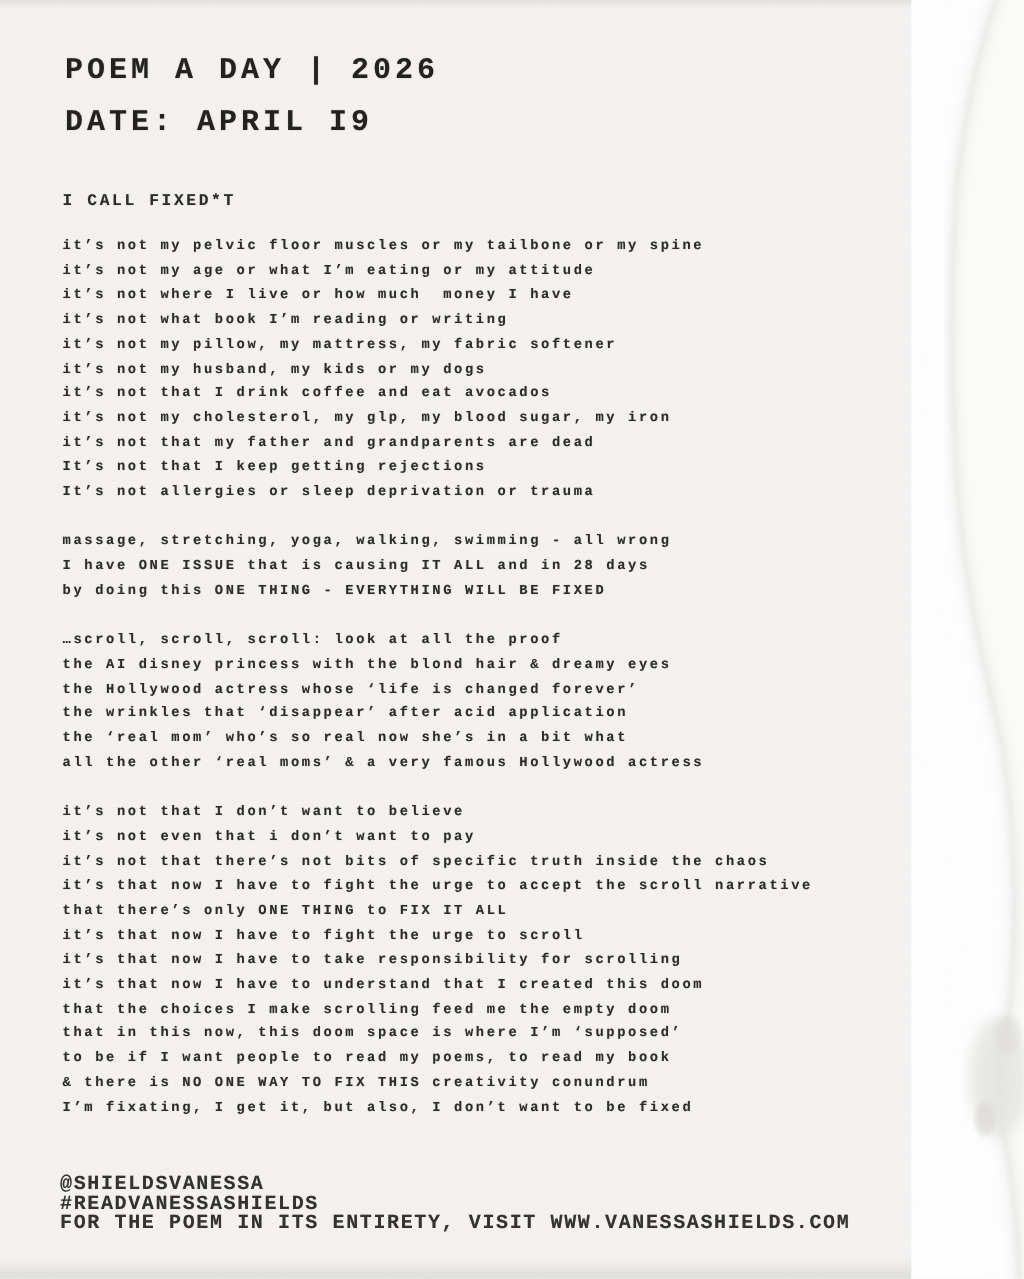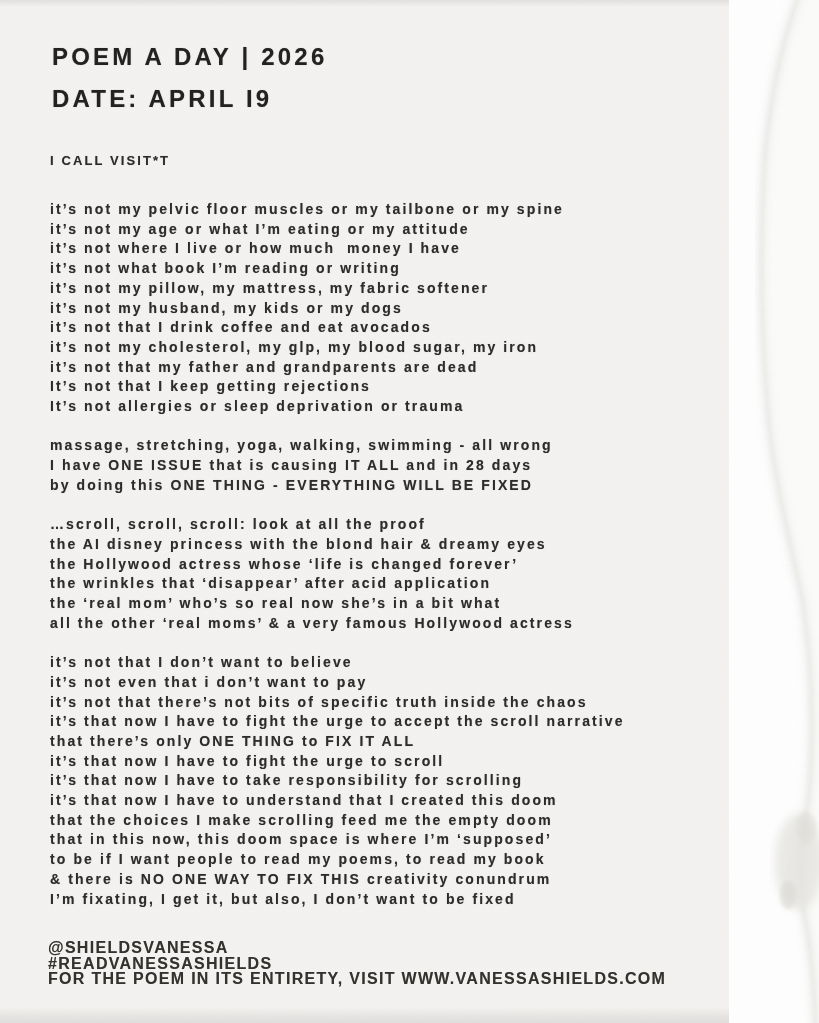--- a/index.html
+++ b/index.html
@@ -8,21 +8,21 @@
     width: 819px;
     height: 1023px;
     overflow: hidden;
   }
   .page {
     position: absolute;
     inset: 0;
     width: 729px;
     height: 1023px;
     background: var(--paper, #f4f3f1);
-    font-family: Liberation Sans, sans-serif;
+    font-family: Liberation Mono, monospace;
     color: var(--ink, #2d2c2a);
   }
   .texture, .tear {
     position: absolute;
     inset: 0;
     pointer-events: none;
   }
   .top-edge {
     position: absolute;
     top: 0; left: 0; right: 0;
@@ -54,22 +54,22 @@
     top: 153px;
     font-size: 13px;
     font-weight: 700;
     letter-spacing: 2.1px;
     text-shadow: 0 0 0.8px rgba(45,44,42,0.4);
     white-space: pre;
   }
   .poem-body {
     position: absolute;
     left: 50px;
-    top: 200px;
-    font-size: 14px;
+    top: 188px;
+    font-size: 11px;
     font-weight: 700;
     letter-spacing: 2.1px;
     line-height: 19.7px;
     text-shadow: 0 0 0.8px rgba(45,44,42,0.4);
   }
   .stanza { margin: 0 0 19.7px 0; }
   .stanza:last-child { margin-bottom: 16px; }
   .poem-line { white-space: pre; }
   .page-footer {
     position: absolute;
@@ -136,21 +136,21 @@
 
   <div class="top-edge"></div>
   <div class="bottom-edge"></div>
 
   <header>
     <div class="hdr hdr-1">POEM A DAY | 2026</div>
     <div class="hdr hdr-2">DATE: APRIL I9</div>
   </header>
 
   <main>
-    <div class="poem-title">I CALL VISIT*T</div>
+    <div class="poem-title">I CALL FIXED*T</div>
     <div class="poem-body">
         <div class="stanza">
           <div class="poem-line">it’s not my pelvic floor muscles or my tailbone or my spine</div>
           <div class="poem-line">it’s not my age or what I’m eating or my attitude</div>
           <div class="poem-line">it’s not where I live or how much  money I have</div>
           <div class="poem-line">it’s not what book I’m reading or writing</div>
           <div class="poem-line">it’s not my pillow, my mattress, my fabric softener</div>
           <div class="poem-line">it’s not my husband, my kids or my dogs</div>
           <div class="poem-line">it’s not that I drink coffee and eat avocados</div>
           <div class="poem-line">it’s not my cholesterol, my glp, my blood sugar, my iron</div>

